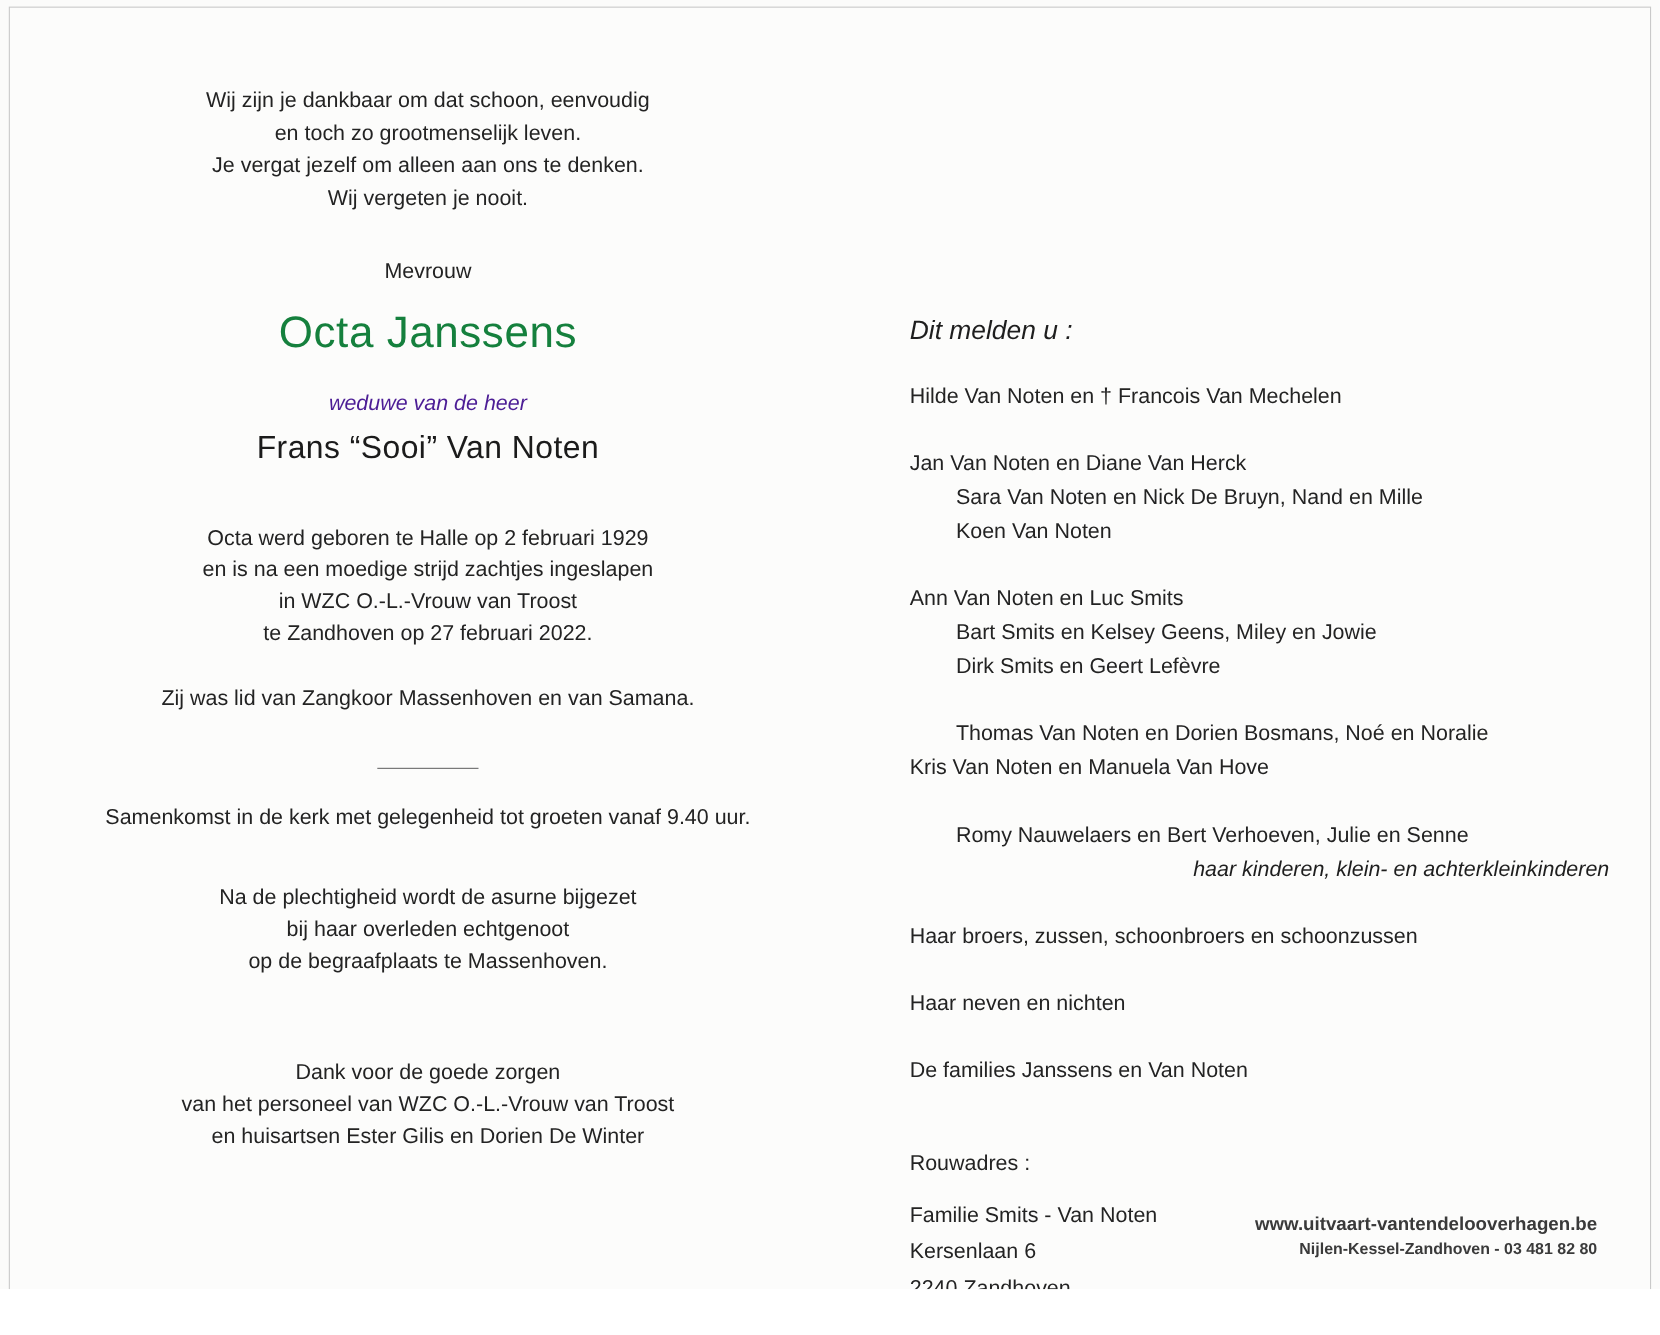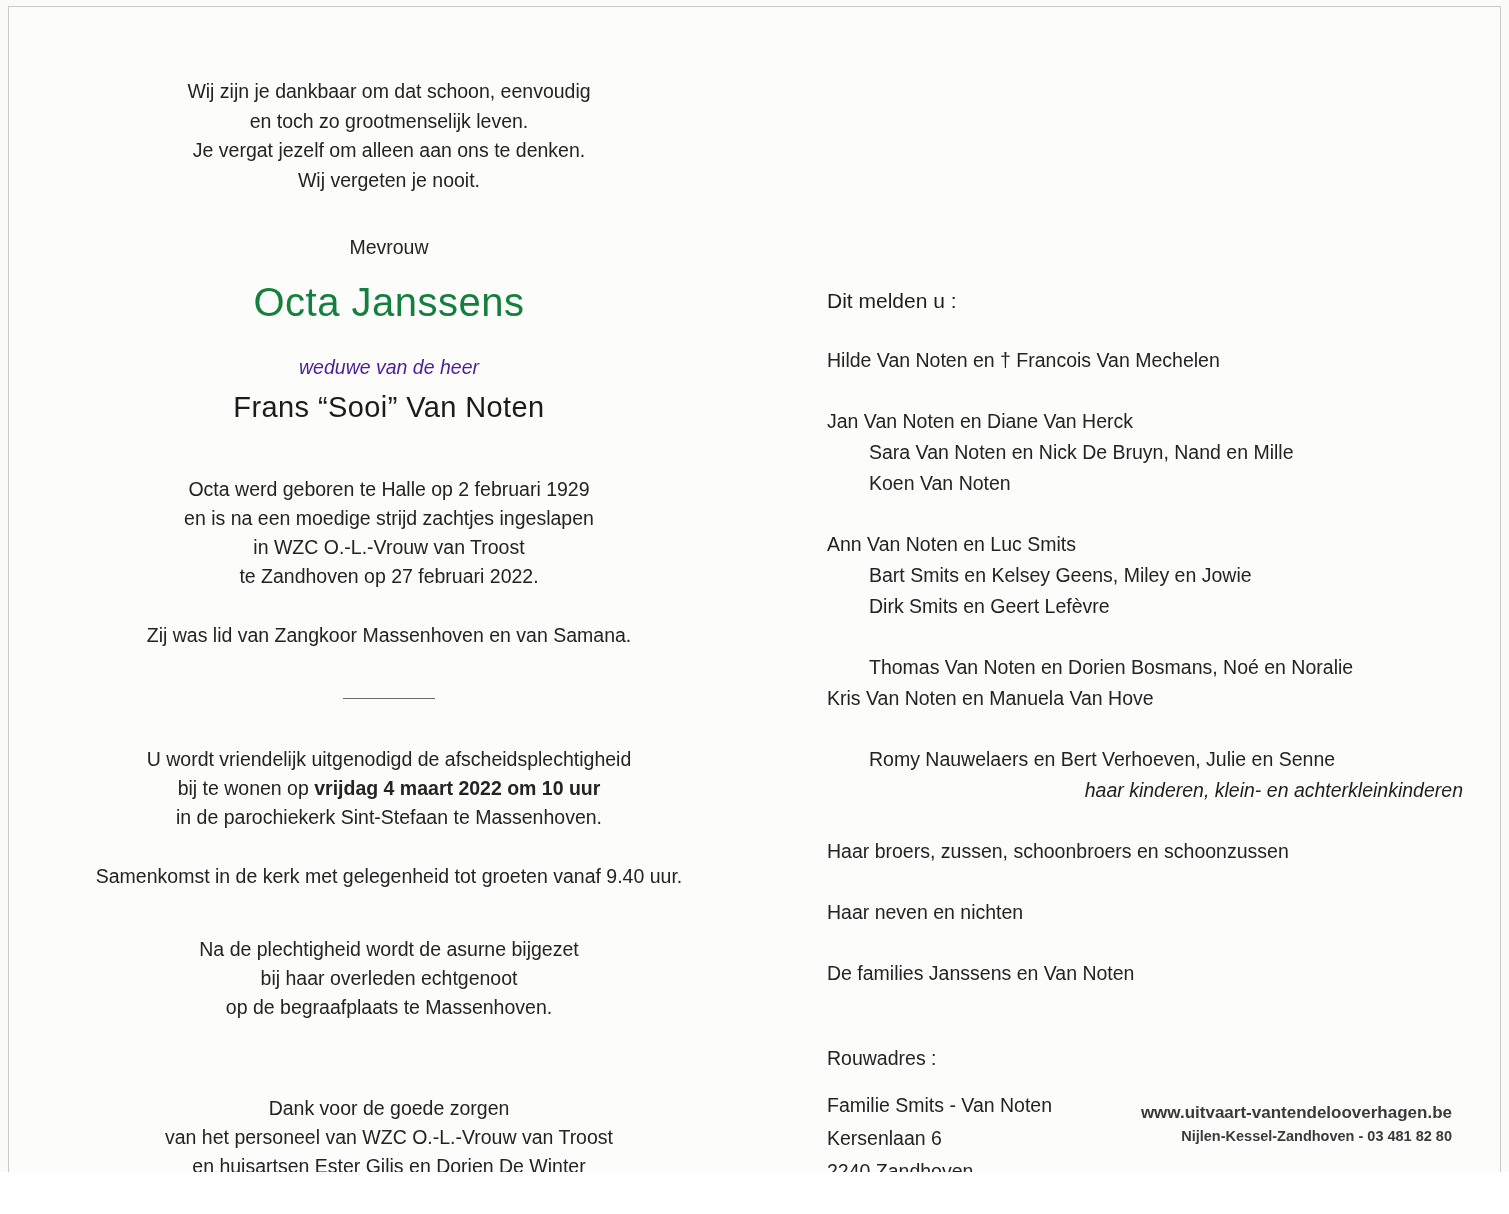--- a/index.html
+++ b/index.html
@@ -92,22 +92,23 @@
     border-top: 1px solid #6b6b6b;
     margin: 48px auto 0 auto;
   }
   .invite { margin-top: 46px; }
   .bold { font-weight: bold; }
   .gather { margin-top: 30px; }
   .urn { margin-top: 44px; }
   .thanks { margin-top: 72px; }
 
   .r-head {
-    font-size: 21px;
+    font-size: 24px;
     line-height: 28px;
+    font-style: italic;
   }
   .r-block { margin-top: 30px; }
   .r-line {
     font-size: 19.5px;
     line-height: 31px;
     color: #232323;
     white-space: pre-wrap;
   }
   .indent1 { padding-left: 42px; }
   .italic-line {
@@ -171,25 +172,20 @@
         <div class="line">in WZC O.-L.-Vrouw van Troost</div>
         <div class="line">te Zandhoven op 27 februari 2022.</div>
       </div>
 
       <div class="member">
         <div class="line">Zij was lid van Zangkoor Massenhoven en van Samana.</div>
       </div>
 
       <div class="divider"></div>
 
-      <div class="invite">
-        <div class="line">U wordt vriendelijk uitgenodigd de afscheidsplechtigheid</div>
-        <div class="line"><span>bij te wonen op </span><span class="bold">vrijdag 4 maart 2022 om 10 uur</span></div>
-        <div class="line">in de parochiekerk Sint-Stefaan te Massenhoven.</div>
-      </div>
 
       <div class="gather">
         <div class="line">Samenkomst in de kerk met gelegenheid tot groeten vanaf 9.40 uur.</div>
       </div>
 
       <div class="urn">
         <div class="line">Na de plechtigheid wordt de asurne bijgezet</div>
         <div class="line">bij haar overleden echtgenoot</div>
         <div class="line">op de begraafplaats te Massenhoven.</div>
       </div>

